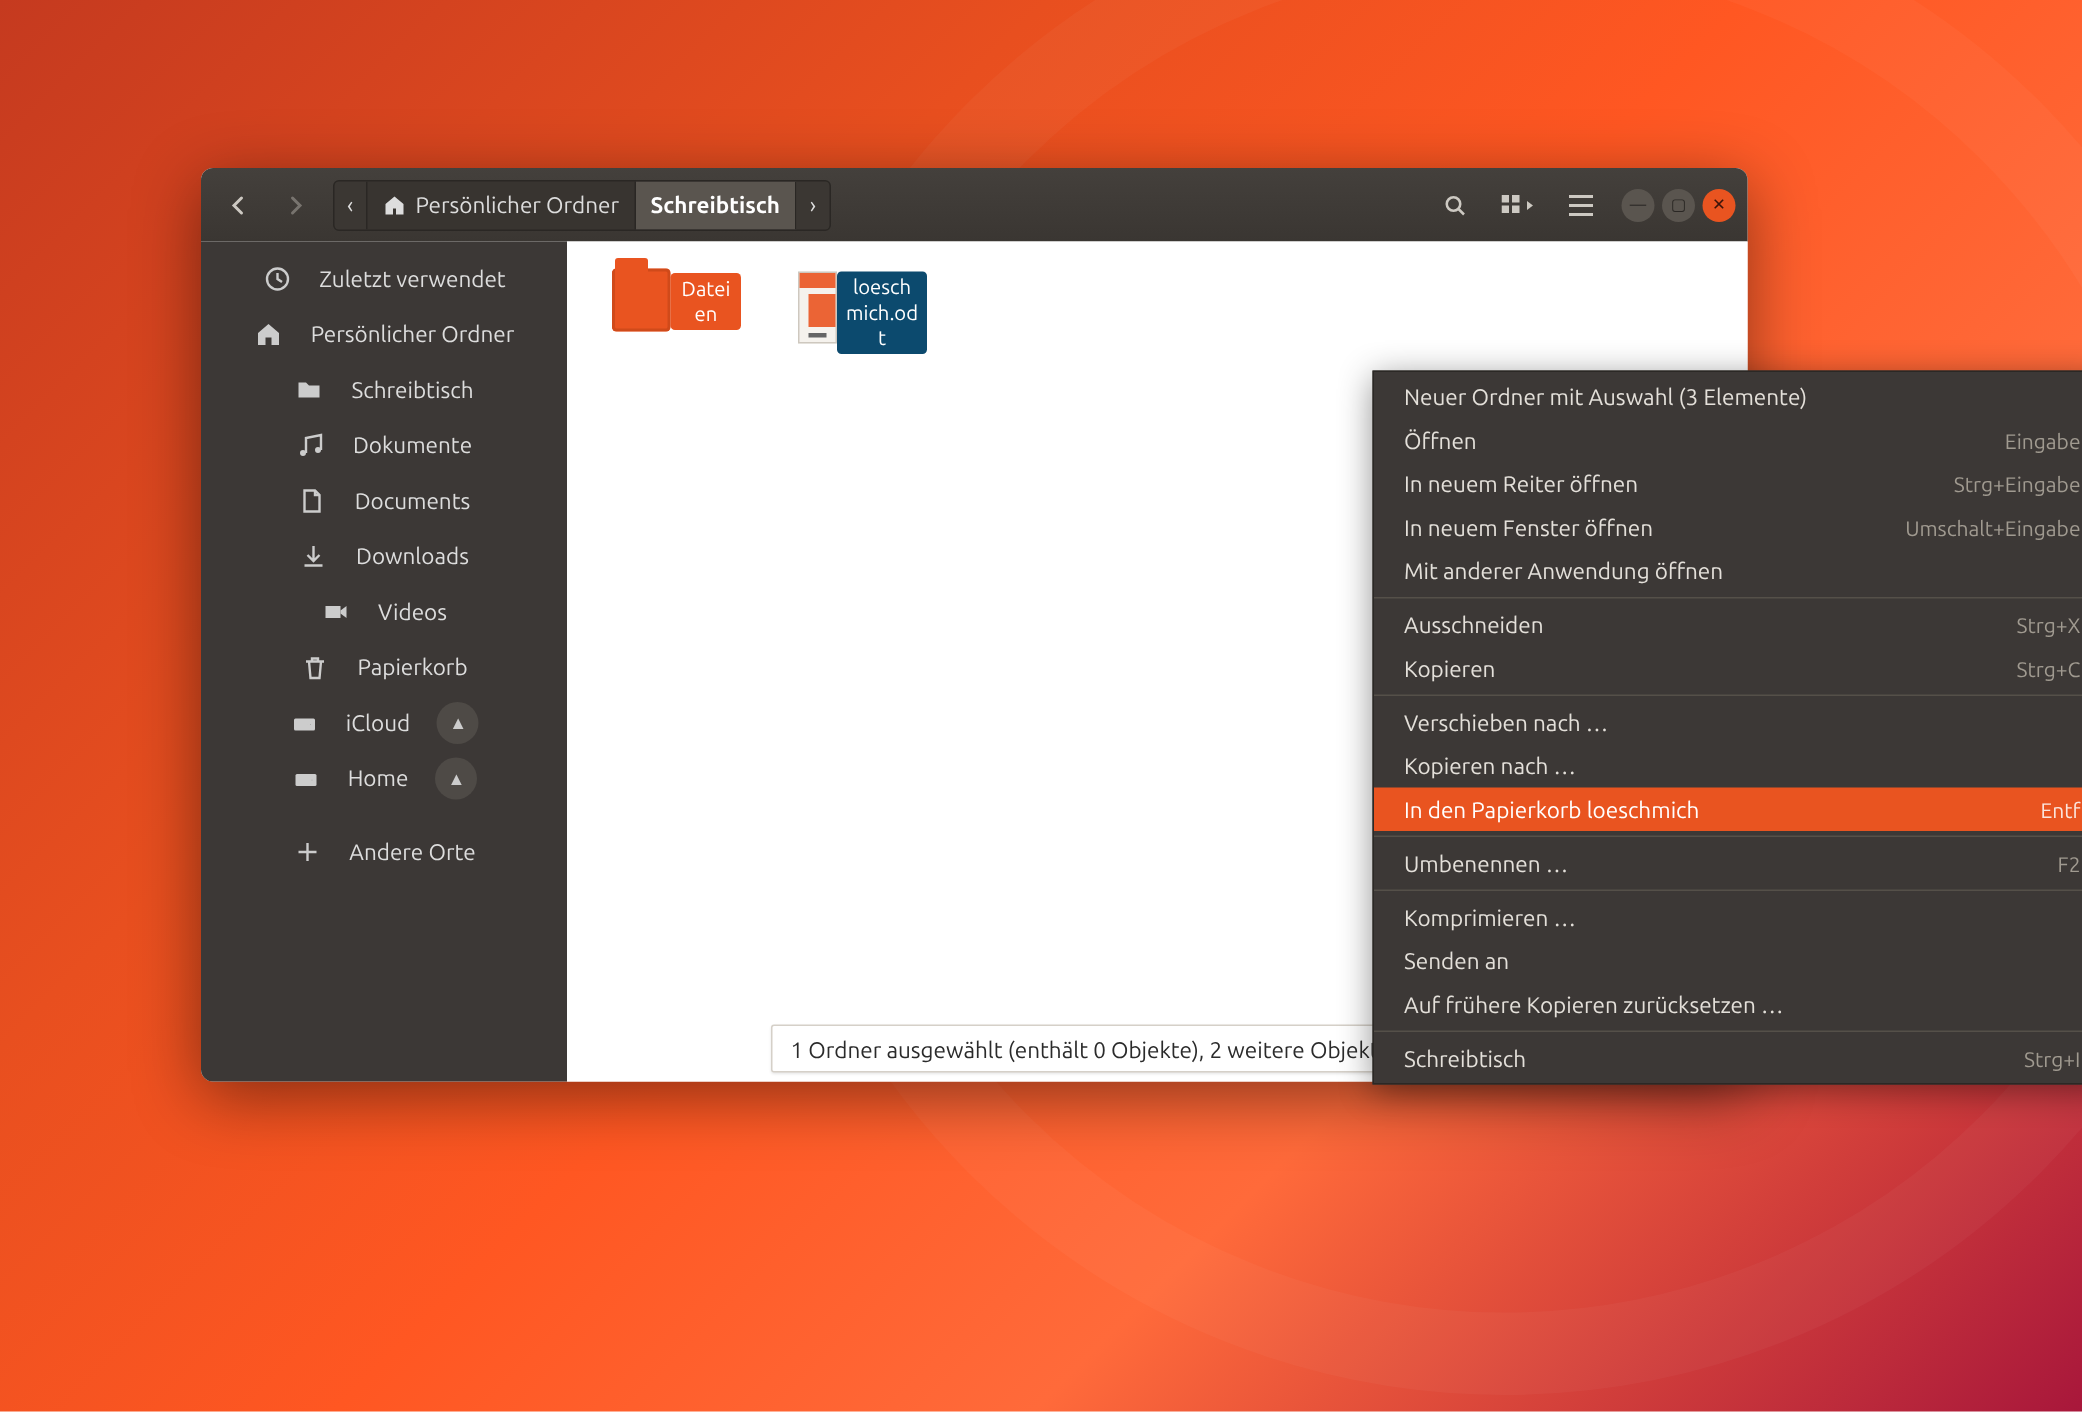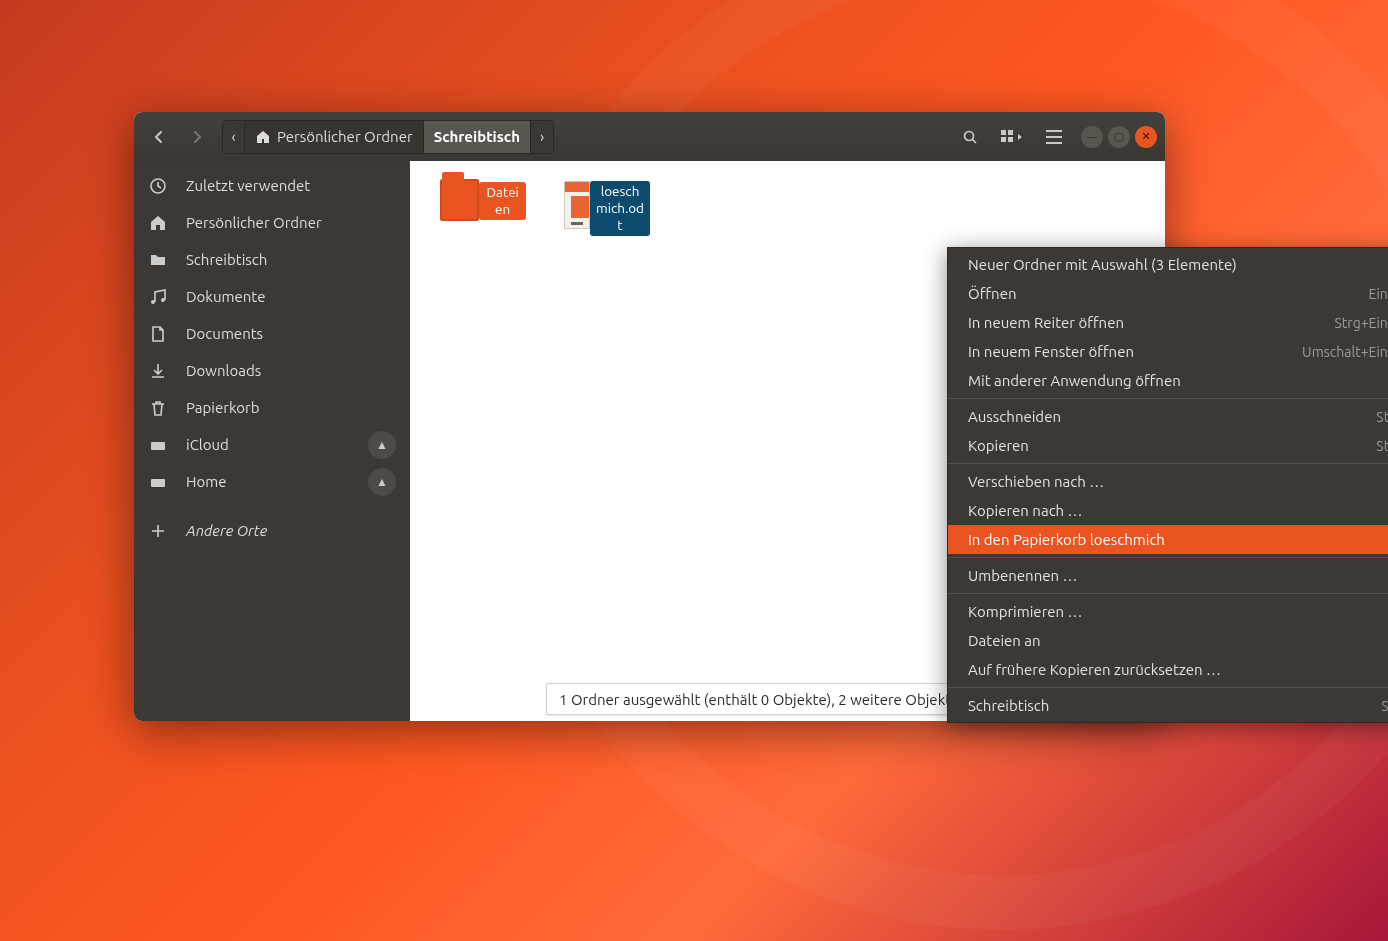--- a/index.html
+++ b/index.html
@@ -39,22 +39,23 @@
 .navseg .sg.active{background:#5a554f;color:#fff;font-weight:600}
 .spacer{flex:1}
 .winctrl{display:flex;gap:5px;margin-left:6px}
 .wc{
   width:22px;height:22px;border-radius:50%;background:#5a554f;display:flex;
   align-items:center;justify-content:center;font-size:11px;color:#2a2724;cursor:pointer;
 }
 .wc.close{background:#e95420;color:#3b140a}
 .body{flex:1;display:flex;min-height:0}
 .sidebar{
-  width:276px;background:#3c3836;display:flex;flex-direction:column;padding-top:6px;
+  width:244px;background:#3c3836;display:flex;flex-direction:column;padding-top:6px;
   border-radius:0 0 0 8px;
+  align-items:center;
 }
 .side-item{
   height:37px;display:flex;align-items:center;padding:0 14px;gap:18px;
   color:#ddd;font-size:15px;cursor:pointer;position:relative;
 }
 .side-item .ic{width:20px;height:20px;display:flex;align-items:center;justify-content:center;color:#ccc}
 .side-item .eject{
   width:28px;height:28px;border-radius:50%;background:#4e4a46;
   display:flex;align-items:center;justify-content:center;margin-left:auto;color:#ccc;font-size:12px
 }
@@ -207,20 +208,29 @@
           <span class="ic">
             <svg width="18" height="18" viewBox="0 0 18 18" fill="none" stroke="currentColor" stroke-width="1.6">
               <path d="M9 2v9M5 8l4 4 4-4M3 15h12"></path>
             </svg>
           </span>
     <span>Downloads</span>
         </div>
         <div class="side-item">
           <span class="ic">
             <svg width="18" height="18" viewBox="0 0 18 18" fill="none" stroke="currentColor" stroke-width="1.6">
+              <rect x="2" y="5" width="10" height="8" fill="currentColor" stroke="none"></rect>
+              <path d="M12 8l4-3v8l-4-3z" fill="currentColor" stroke="none"></path>
+            </svg>
+          </span>
+    <span>Videos</span>
+        </div>
+        <div class="side-item">
+          <span class="ic">
+            <svg width="18" height="18" viewBox="0 0 18 18" fill="none" stroke="currentColor" stroke-width="1.6">
               <path d="M3 5h12M7 5V3h4v2M5 5l1 11h6l1-11"></path>
             </svg>
           </span>
     <span>Papierkorb</span>
         </div>
         <div class="side-item">
           <span class="ic">
             <svg width="18" height="18" viewBox="0 0 18 18" fill="none" stroke="currentColor" stroke-width="1.6">
               <rect x="2" y="6" width="14" height="8" rx="1" fill="currentColor" stroke="none"></rect>
               <circle cx="13" cy="10" r="1" fill="#3c3836"></circle>
@@ -232,21 +242,21 @@
         <div class="side-item">
           <span class="ic">
             <svg width="18" height="18" viewBox="0 0 18 18" fill="none" stroke="currentColor" stroke-width="1.6">
               <rect x="2" y="6" width="14" height="8" rx="1" fill="currentColor" stroke="none"></rect>
               <circle cx="13" cy="10" r="1" fill="#3c3836"></circle>
             </svg>
           </span>
     <span>Home</span>
           <span class="eject">▲</span>
         </div>
-        <div class="side-item" style="margin-top: 12px; font-style: italic;">
+        <div class="side-item" style="margin-top: 12px;">
           <span class="ic">
             <svg width="18" height="18" viewBox="0 0 18 18" fill="none" stroke="currentColor" stroke-width="1.6">
               <path d="M9 3v12M3 9h12"></path>
             </svg>
           </span>
     <span>Andere Orte</span>
         </div>
       </div>
 
     <div class="content">
@@ -310,21 +320,21 @@
           <div class="ctx-sep"></div>
           <div class="ctx-item">
             <span>Umbenennen …</span>
             <span class="shc">F2</span>
           </div>
           <div class="ctx-sep"></div>
           <div class="ctx-item">
             <span>Komprimieren …</span>
           </div>
           <div class="ctx-item">
-            <span>Dateien an</span>
+            <span>Senden an</span>
           </div>
           <div class="ctx-item">
             <span>Auf frühere Kopieren zurücksetzen …</span>
           </div>
           <div class="ctx-sep"></div>
           <div class="ctx-item">
             <span>Schreibtisch</span>
             <span class="shc">Strg+I</span>
           </div>
         </div>

